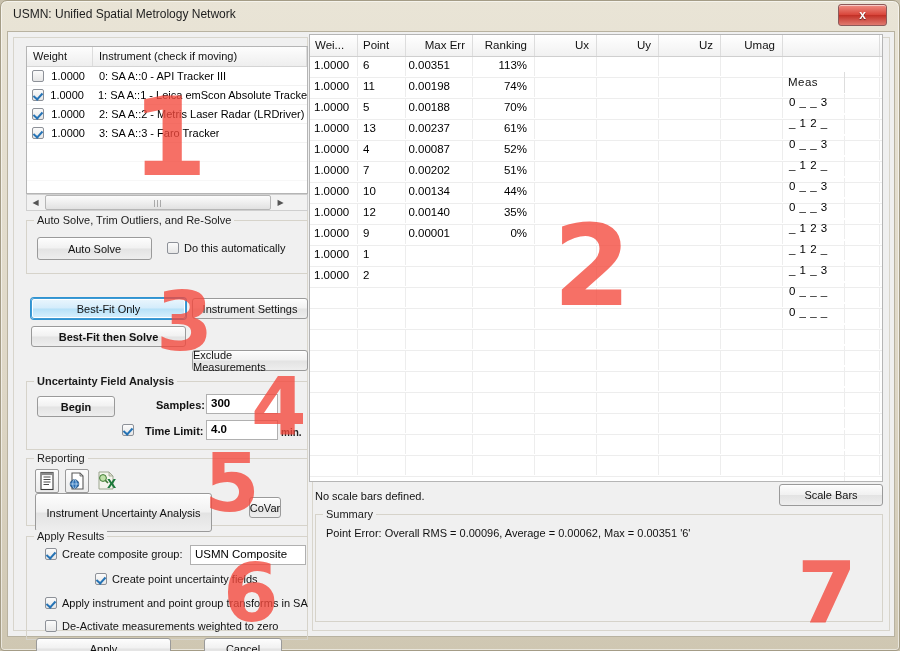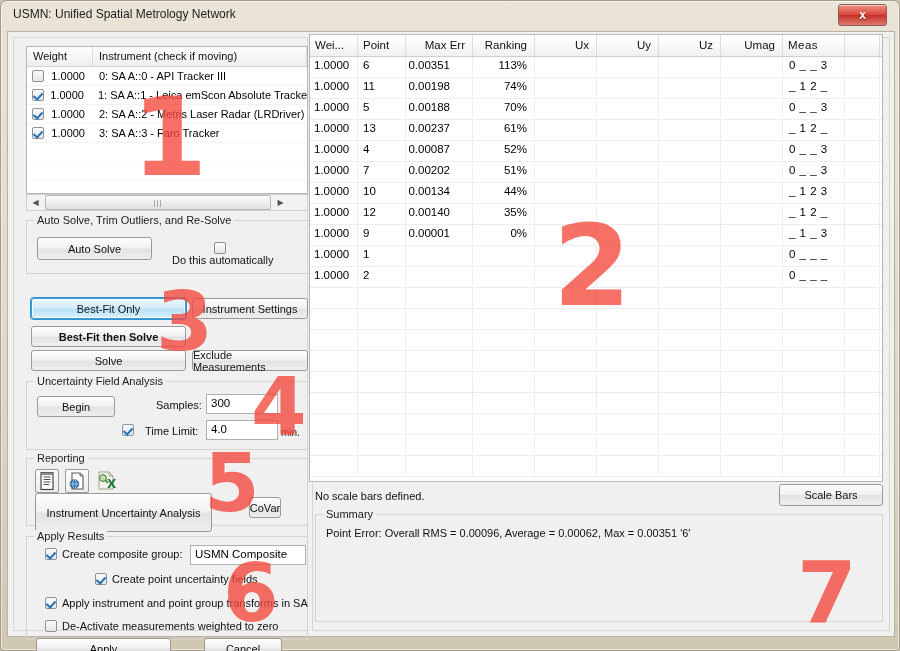--- a/index.html
+++ b/index.html
@@ -135,21 +135,21 @@
   .trow div{box-sizing:border-box;height:19px;font-size:11.5px;padding-top:2px;
     border-right:1px solid #ededed;}
   .c-wei{width:48px;text-align:left;padding-left:4px;}
   .c-pt{width:48px;text-align:left;padding-left:5px;}
   .c-me{width:67px;text-align:right;padding-right:22px;}
   .c-rk{width:62px;text-align:right;padding-right:7px;}
   .c-ux{width:62px;}
   .c-uy{width:62px;}
   .c-uz{width:62px;}
   .c-um{width:62px;}
-  .c-ms{width:62px;text-align:left;padding-left:6px;letter-spacing:.5px;}
+  .c-ms{width:62px;text-align:left;padding-left:6px;letter-spacing:.5px;margin-top:37px;}
   .c-ex{width:35px;border-right:none;}
   .hd-r{text-align:right;padding-right:7px;}
   .hd-l{text-align:left;padding-left:5px;}
 
   
   .ricon{position:absolute;width:24px;height:24px;box-sizing:border-box;cursor:pointer;}
   .ricon.framed{border:1px solid #9a9a9a;border-radius:2px;
     background:linear-gradient(180deg,#fcfcfc,#ececec);}
   .big-num{
     position:absolute;color:#f4483c;opacity:.78;
@@ -216,33 +216,32 @@
 
       <div id="hscroll">
         <div class="sb-arrow">◀</div>
         <div id="hthumb" style="width:224px;">|||</div>
         <div class="sb-arrow">▶</div>
       </div>
 
       <div class="group" style="left:12px;top:182px;width:282px;height:54px;">
         <span class="legend">Auto Solve, Trim Outliers, and Re-Solve</span>
         <div class="btn" style="left:10px;top:16px;width:115px;height:23px;">Auto Solve</div>
-        <div class="cbrow" style="left:140px;top:21px;flex-direction:column;">
+        <div class="cbrow" style="left:140px;top:21px;">
           <span class="cb" id="cb-auto"></span>
           <span class="cb-label">Do this automatically</span>
         </div>
       </div>
 
       <div class="btn focus" style="left:17px;top:260px;width:155px;height:21px;">Best-Fit Only</div>
       <div class="btn" style="left:17px;top:288px;width:155px;height:21px;font-weight:bold;">Best-Fit then Solve</div>
-      <div class="btn" style="left:17px;top:312px;width:155px;height:21px;">Solve</div>
       <div class="btn" style="left:178px;top:260px;width:116px;height:21px;">Instrument Settings</div>
       <div class="btn" style="left:178px;top:312px;width:116px;height:21px;">Exclude Measurements</div>
 
-      <div class="group" style="left:12px;top:343px;width:282px;height:69px;">
+      <div class="group" style="left:12px;top:343px;width:282px;height:69px;font-weight:bold;">
         <span class="legend">Uncertainty Field Analysis</span>
         <div class="btn" style="left:10px;top:14px;width:78px;height:21px;">Begin</div>
         <span class="lbl" style="left:129px;top:17px;">Samples:</span>
         <div class="txt" style="left:179px;top:12px;width:72px;height:20px;">300</div>
         <span class="cb checked" id="cb-timelimit" style="position:absolute;left:95px;top:42px;"></span>
         <span class="lbl" style="left:118px;top:43px;">Time Limit:</span>
         <div class="txt" style="left:179px;top:38px;width:72px;height:20px;">4.0</div>
         <span class="hint" style="left:254px;top:45px;">min.</span>
       </div>
 

